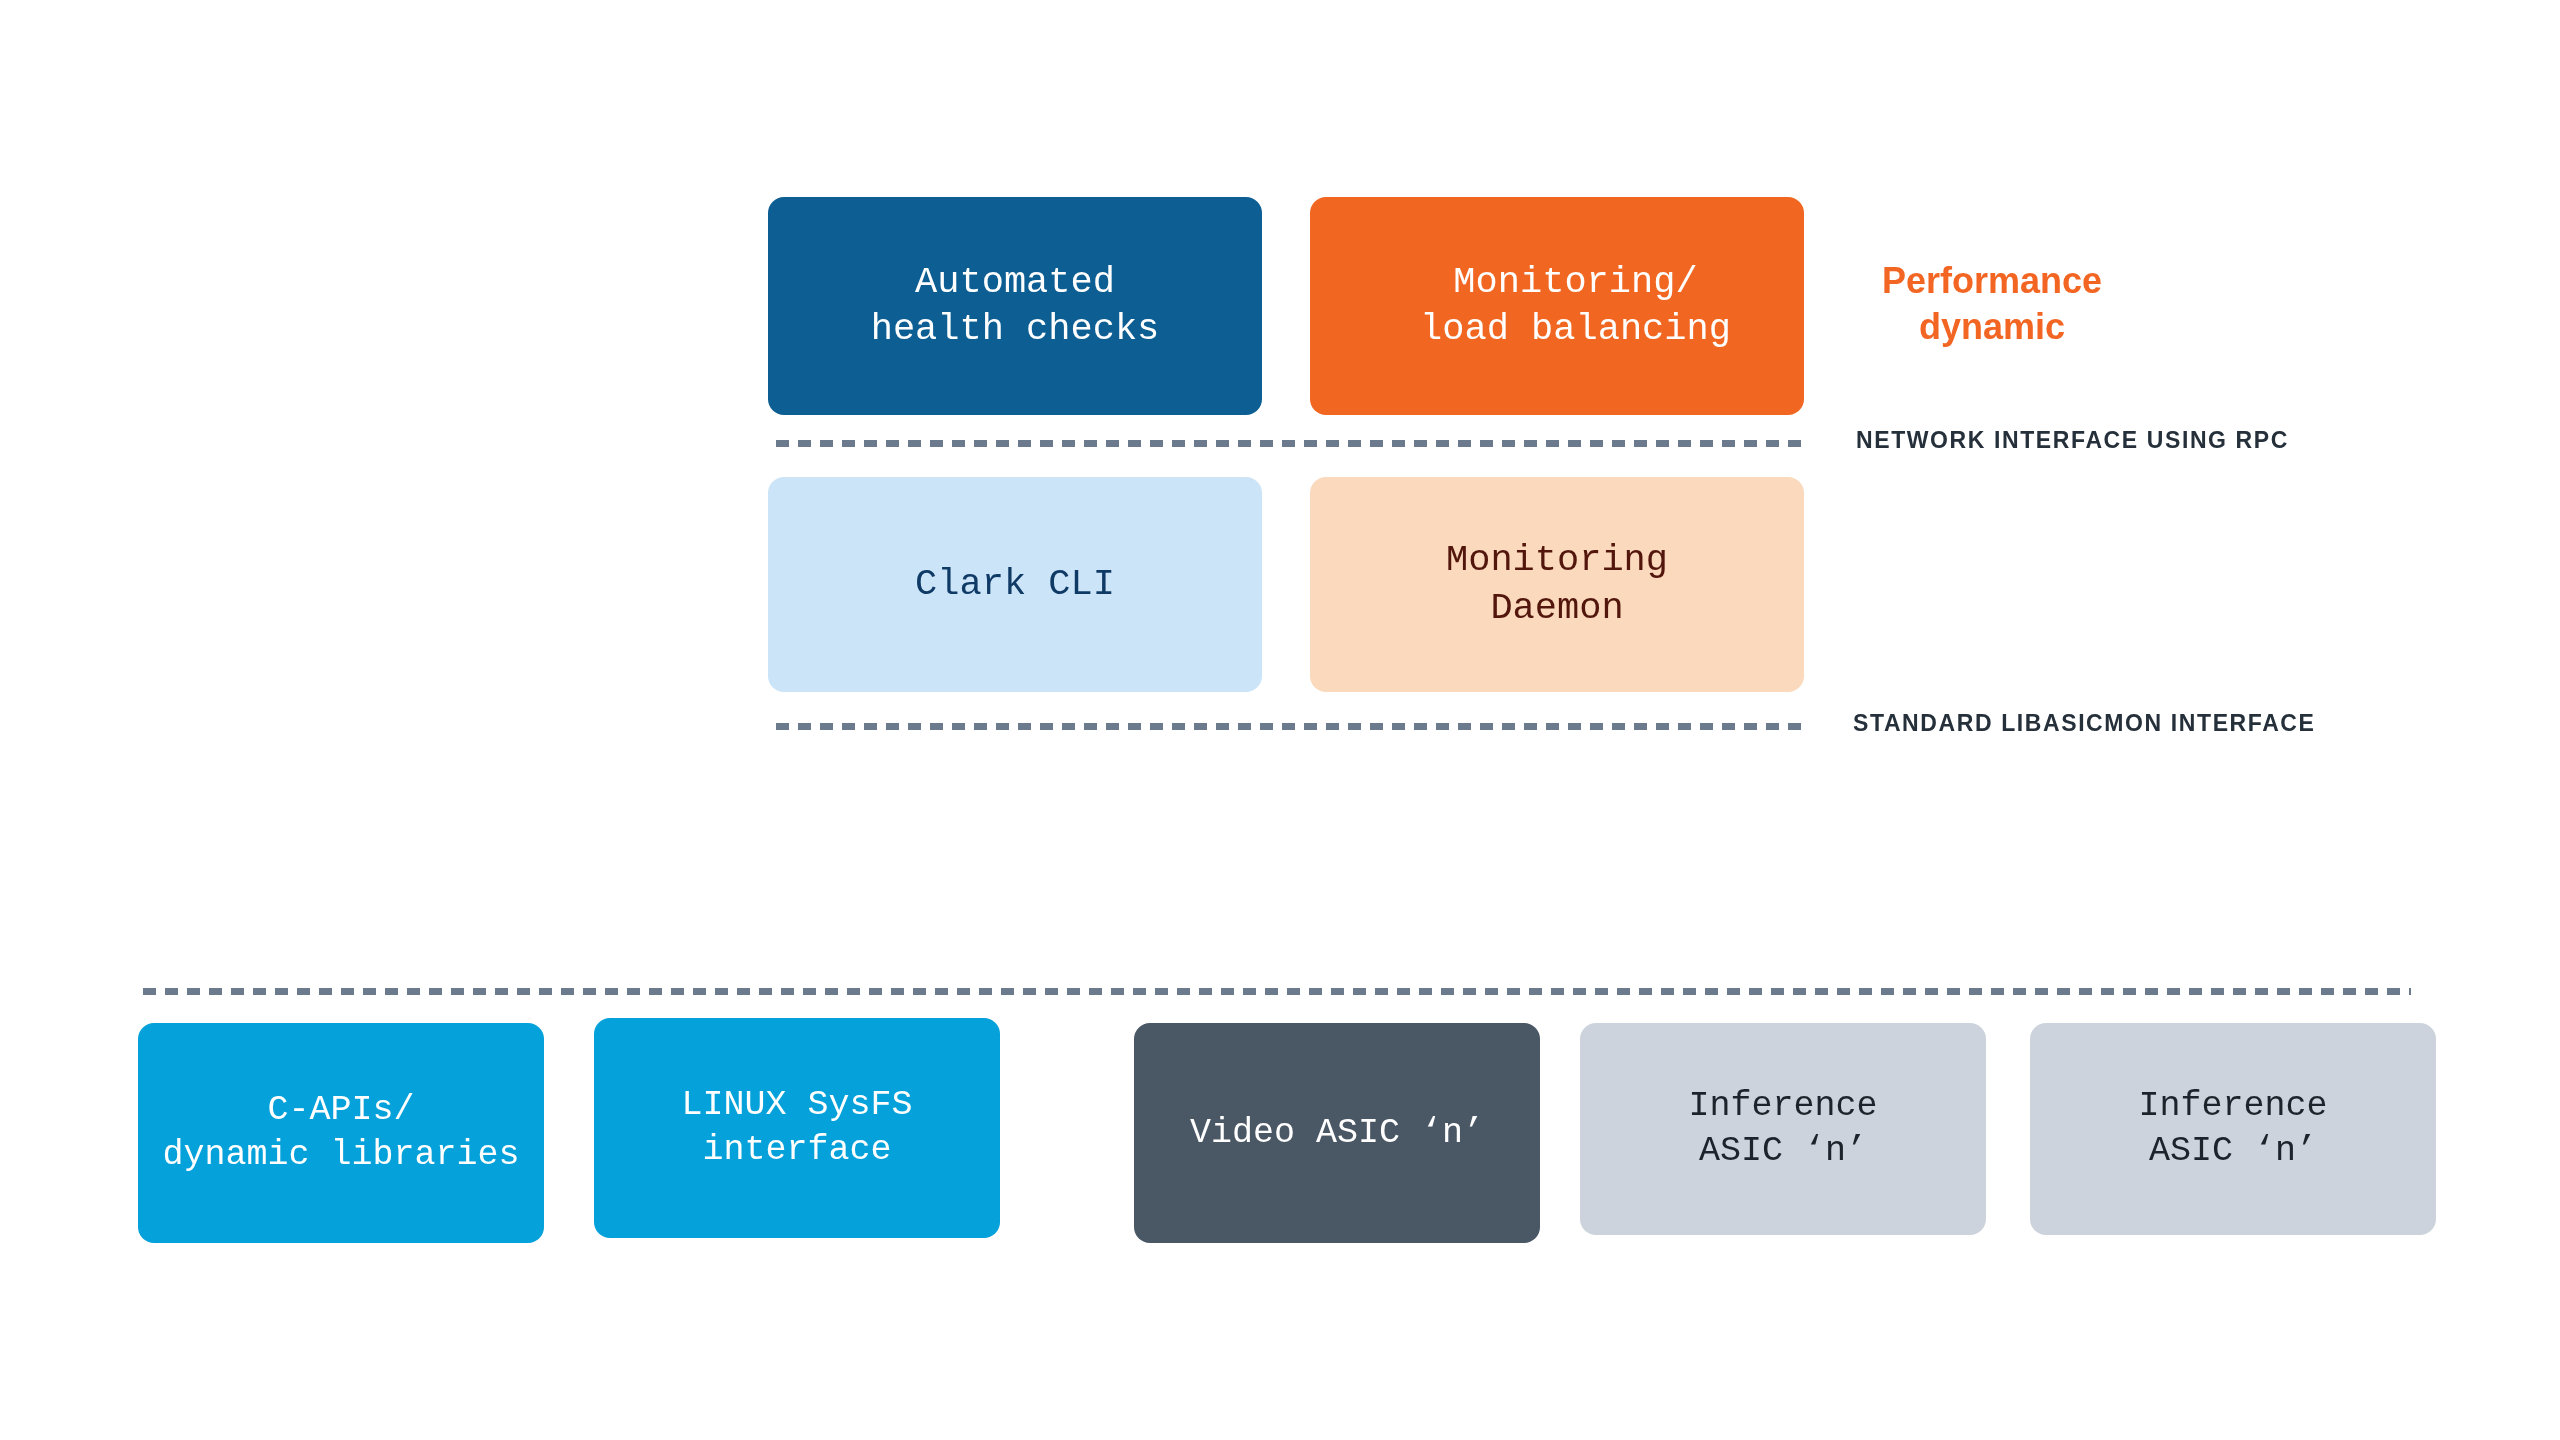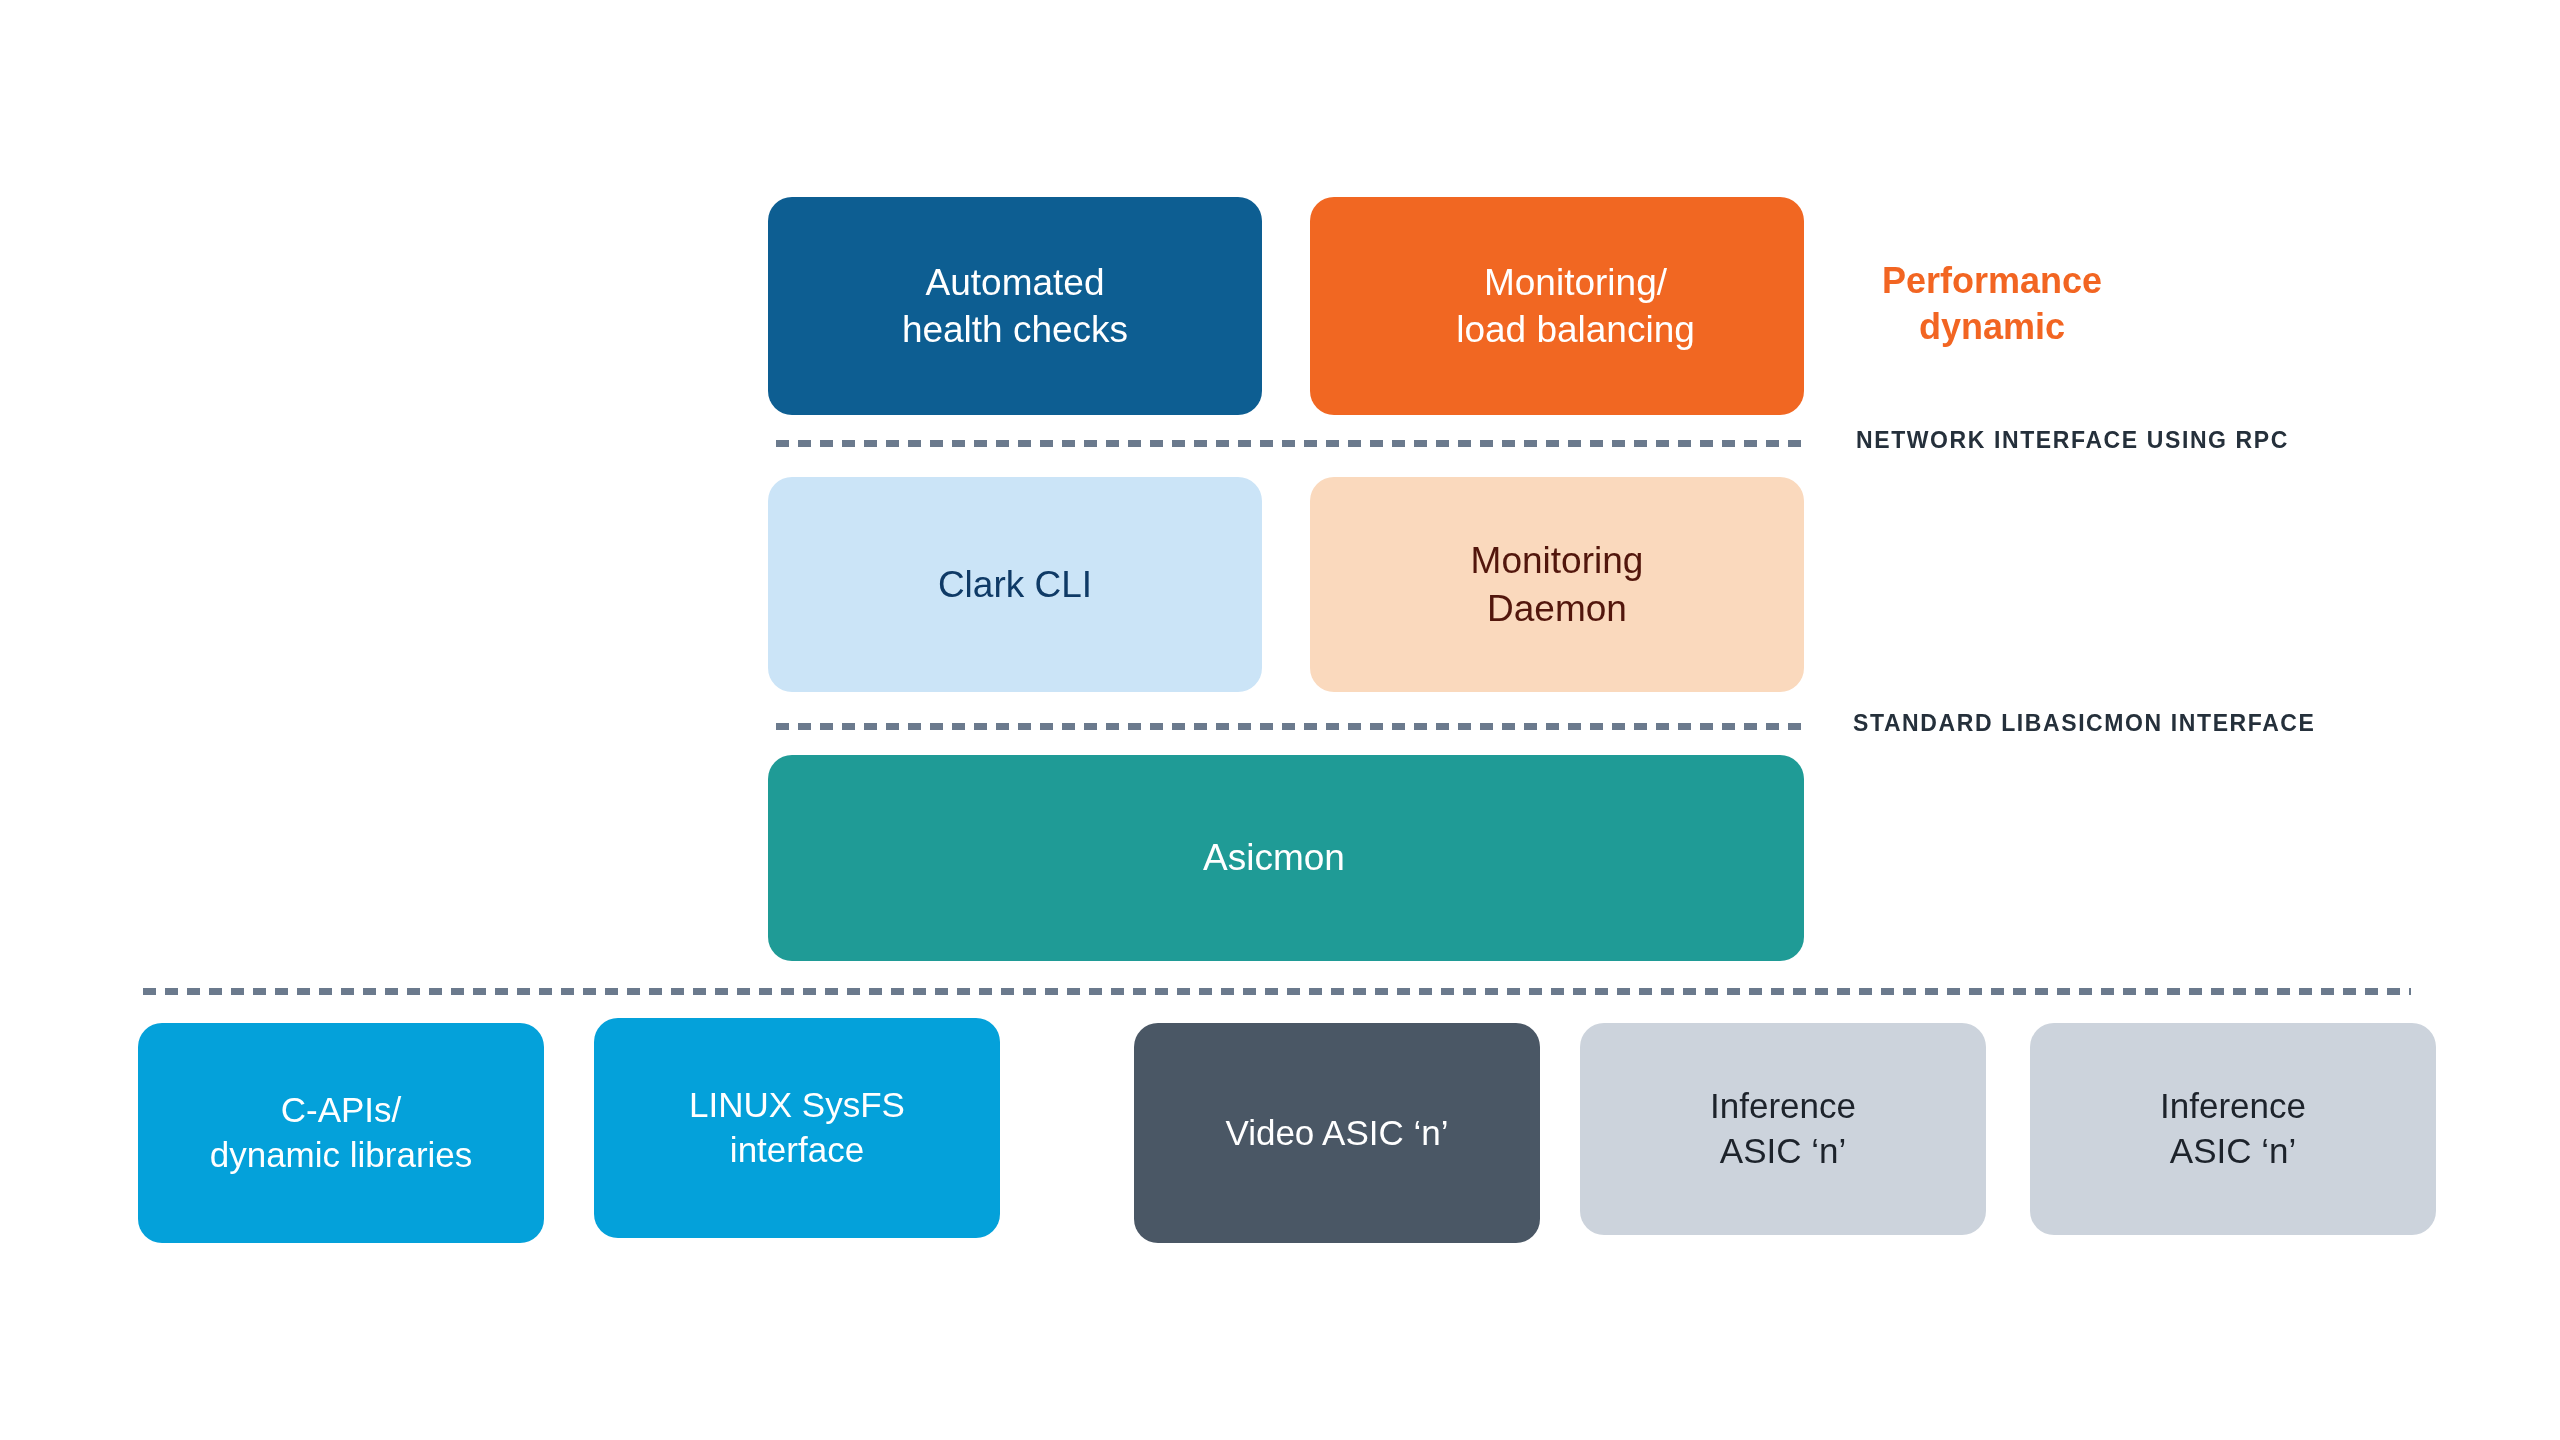--- a/index.html
+++ b/index.html
@@ -11,28 +11,29 @@
   }
   #stage {
     position:relative;
     width:2560px; height:1440px;
     background:#ffffff;
   }
 
   
   .box {
     position:absolute;
-    border-radius:24px;
+    border-radius:16px;
     display:flex;
     align-items:center;
     justify-content:center;
     text-align:center;
     line-height:1.28;
     white-space:pre-line;
     font-weight:400;
+    font-family:Liberation Mono, monospace;
   }
 
   
   .side-label {
     position:absolute;
     font-weight:700;
     line-height:1.28;
     white-space:pre-line;
     text-align:center;
   }
@@ -132,21 +133,20 @@
   <div class="dash-label" id="dash-label-rpc">NETWORK INTERFACE USING RPC</div>
 
   <div class="box" id="box-monitoring-daemon">Monitoring
 Daemon</div>
 
   <div class="box" id="box-clark-cli">Clark CLI</div>
 
   <div class="dash-line" id="dash-libasic"></div>
   <div class="dash-label" id="dash-label-libasic">STANDARD LIBASICMON INTERFACE</div>
 
-  <div class="box" id="box-asicmon">Asicmon</div>
 
   <div class="dash-line" id="dash-bottom"></div>
 
   <div class="box" id="box-c-apis">C-APIs/
 dynamic libraries</div>
 
   <div class="box" id="box-linux-sysfs">LINUX SysFS
 interface</div>
 
   <div class="box" id="box-video-asic">Video ASIC ‘n’</div>

